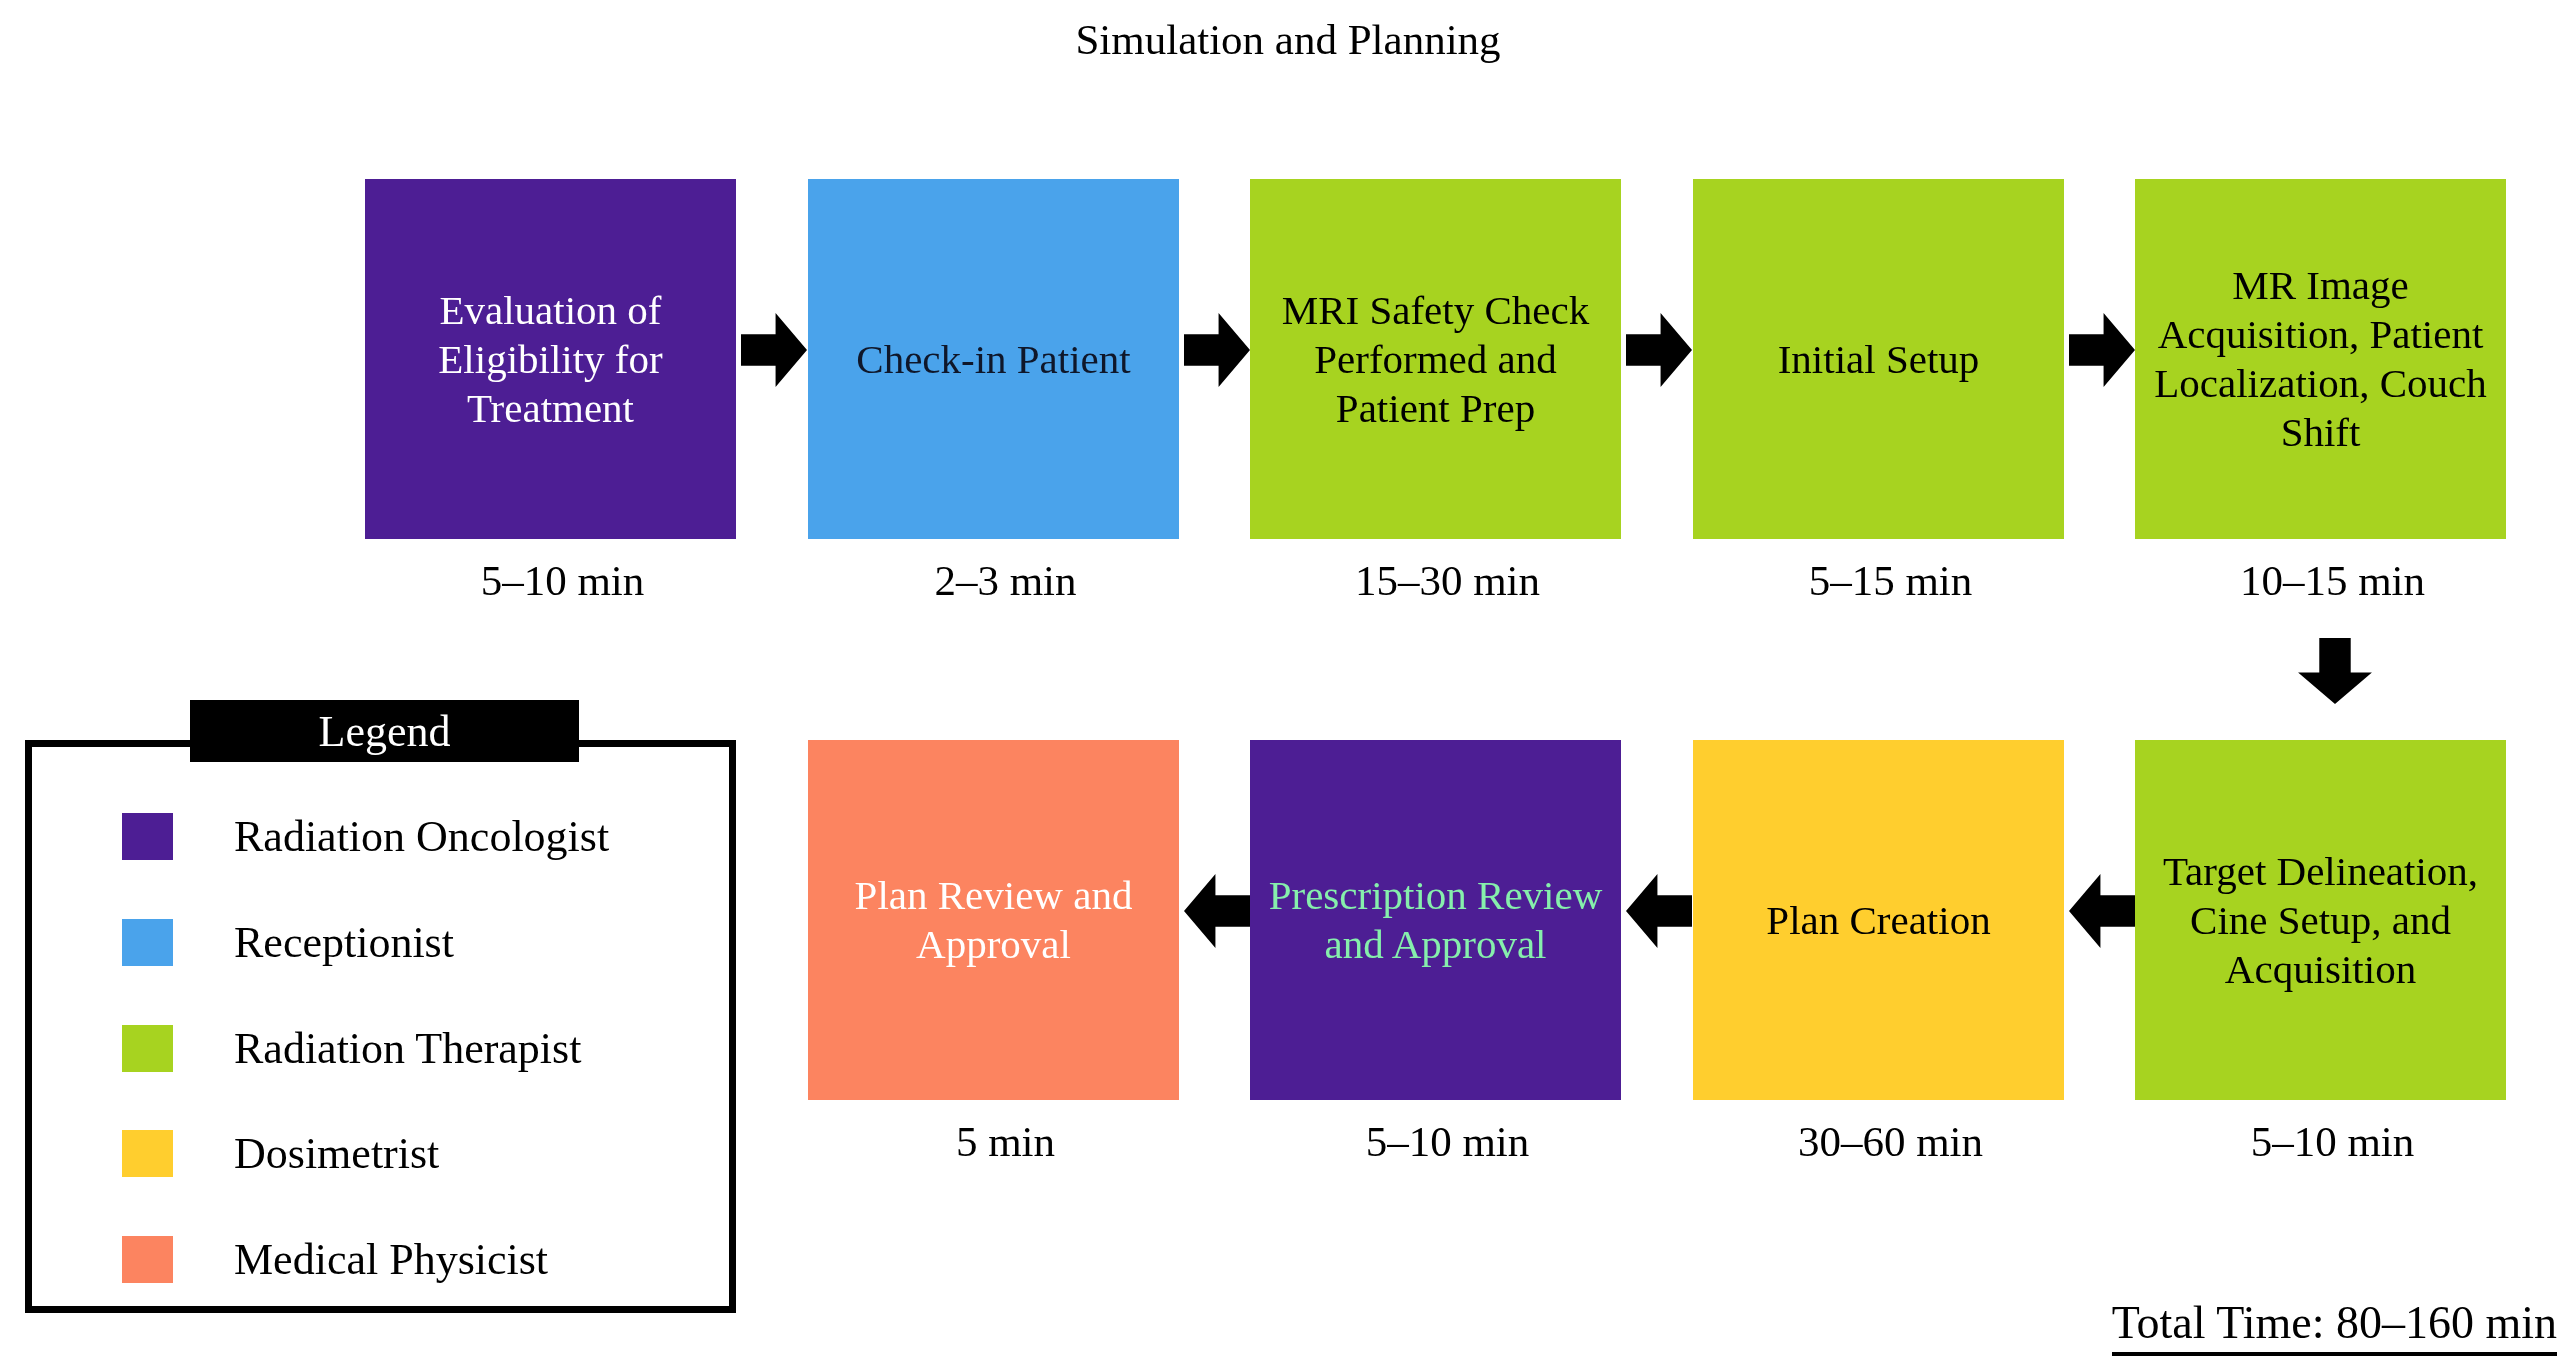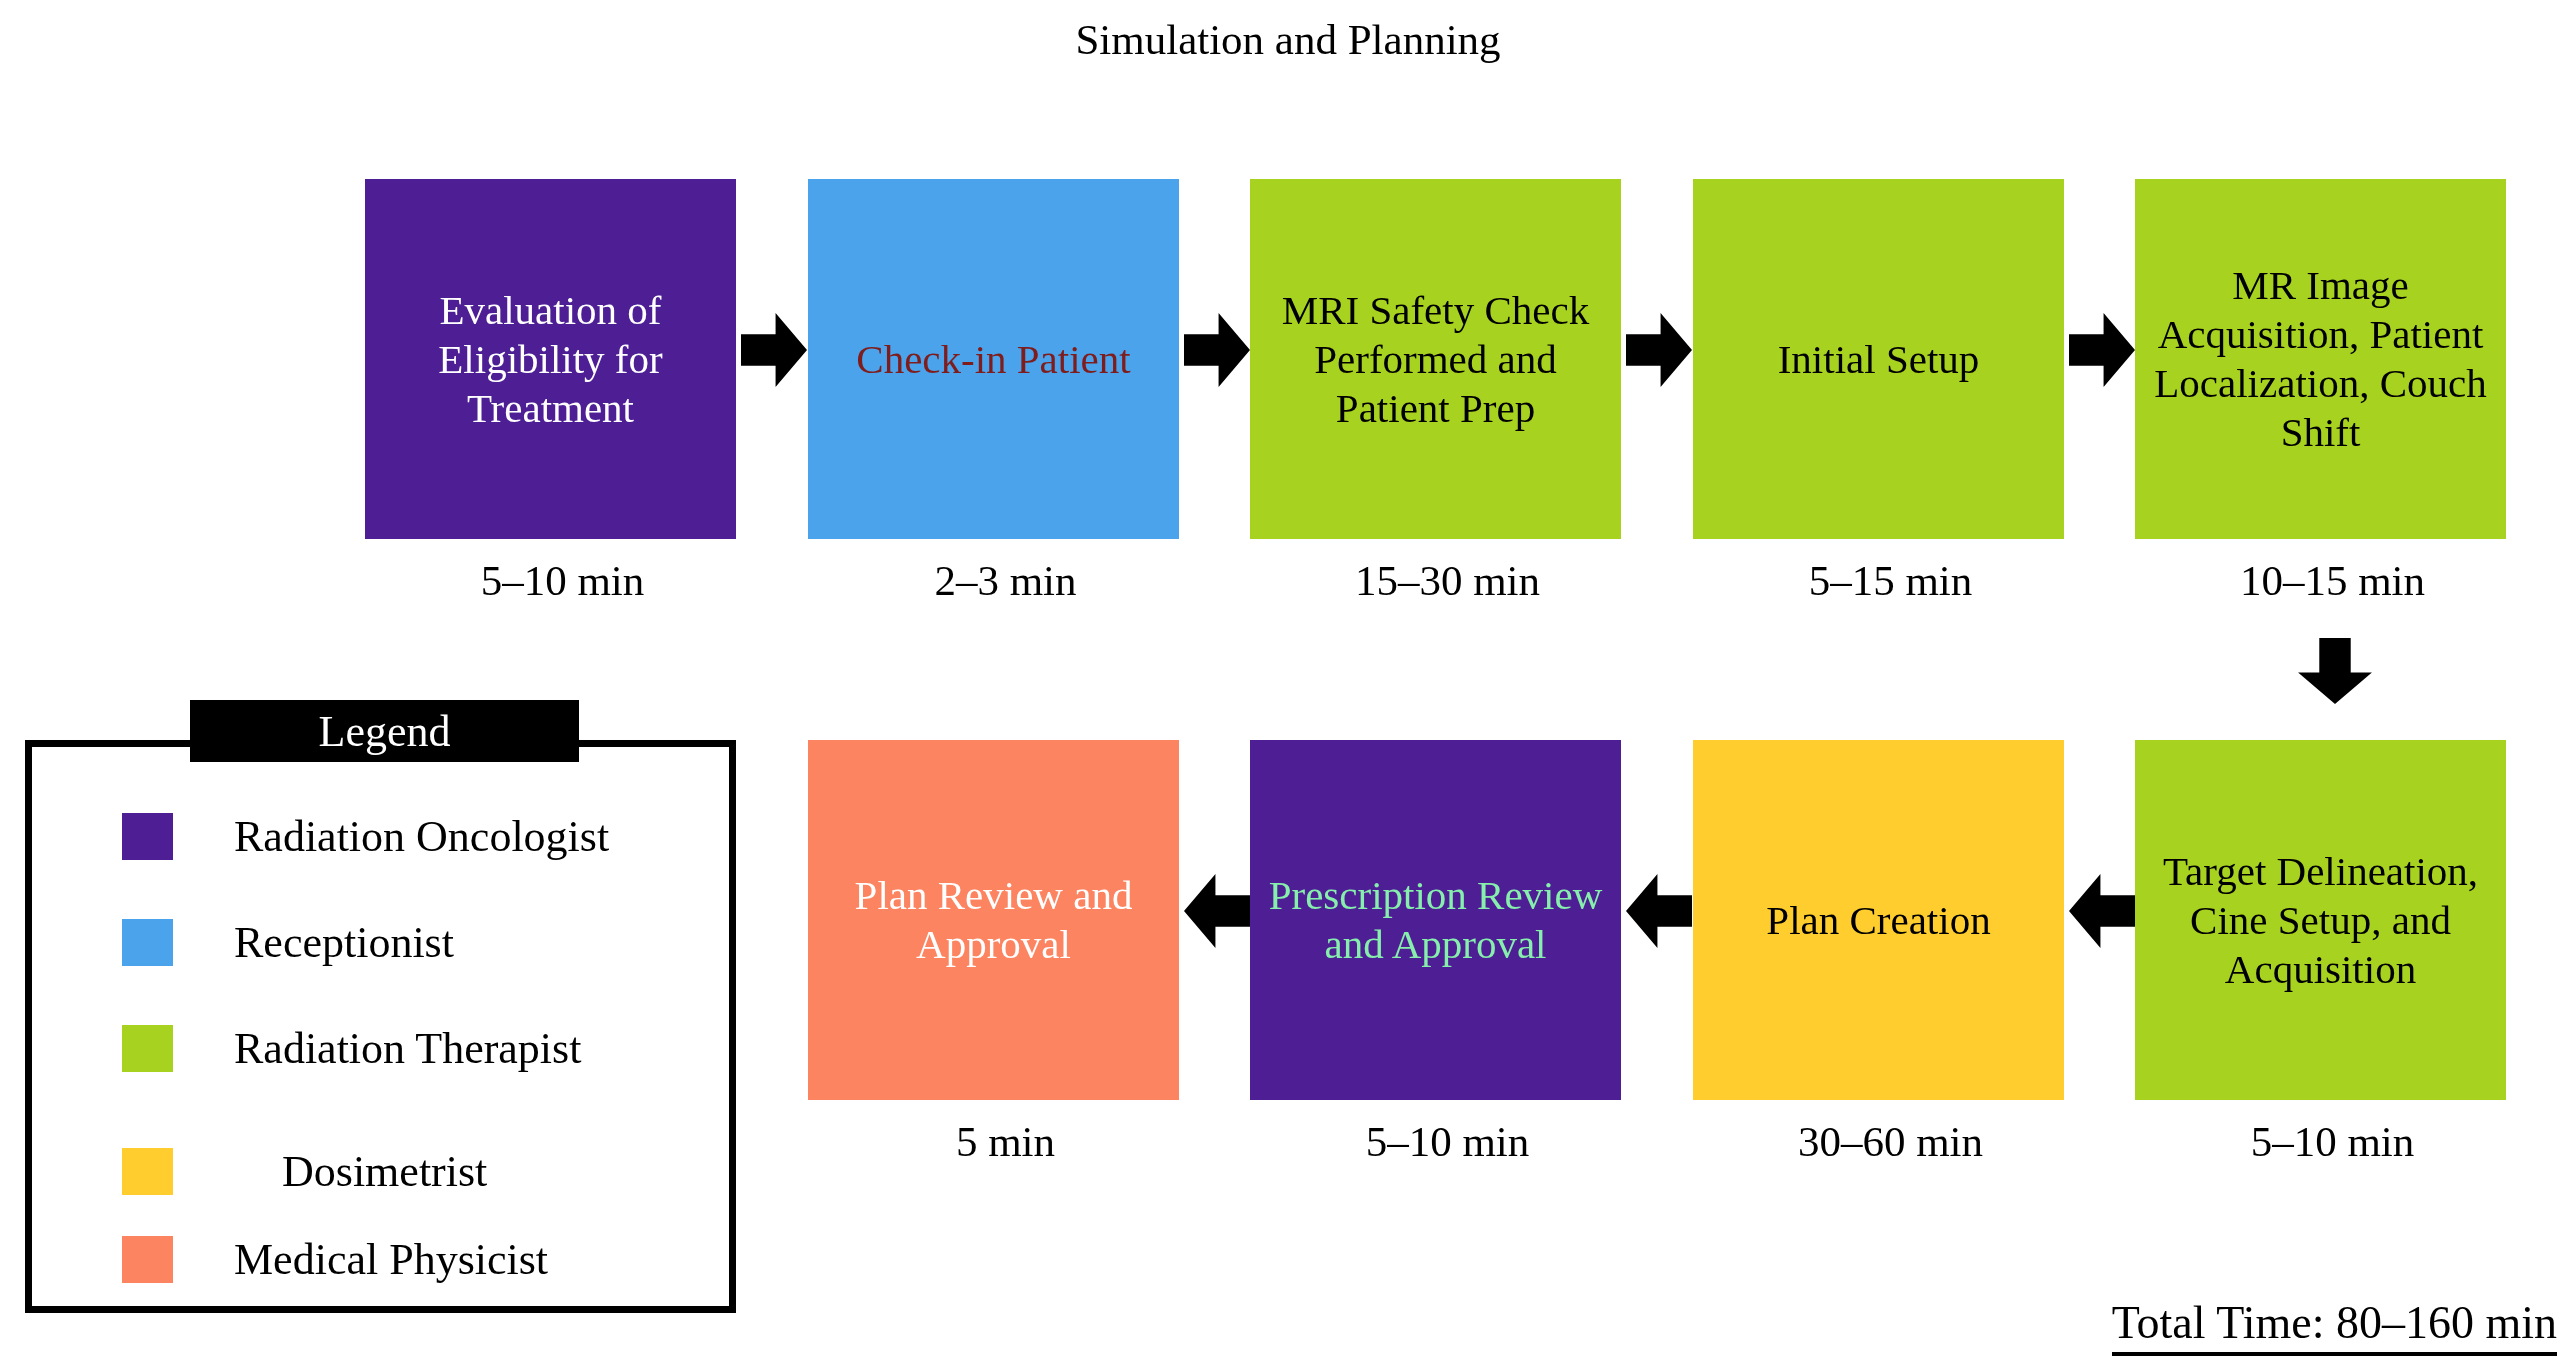--- a/index.html
+++ b/index.html
@@ -105,21 +105,21 @@
 </head>
 <body>
 
 <div id="diagram-title">Simulation and Planning</div>
 
 <div class="process-box" style="left:365px; top:179px; width:371px; height:360px; background:#4D1E94; color:#FFFFFF;">
   <span class="box-label">Evaluation of Eligibility for Treatment</span>
 </div>
 <div class="duration-label" style="left:365px; top:557px; width:395px;">5–10 min</div>
 
-<div class="process-box" style="left:808px; top:179px; width:371px; height:360px; background:#4AA3EB; color:#7f1d1d;">
+<div class="process-box" style="left:808px; top:179px; width:371px; height:360px; background:#4AA3EB; color:#0f172a;">
   <span class="box-label">Check-in Patient</span>
 </div>
 <div class="duration-label" style="left:808px; top:557px; width:395px;">2–3 min</div>
 
 <div class="process-box" style="left:1250px; top:179px; width:371px; height:360px; background:#A7D320; color:#000000;">
   <span class="box-label">MRI Safety Check Performed and Patient Prep</span>
 </div>
 <div class="duration-label" style="left:1250px; top:557px; width:395px;">15–30 min</div>
 
 <div class="process-box" style="left:1693px; top:179px; width:371px; height:360px; background:#A7D320; color:#000000;">
@@ -185,21 +185,21 @@
     <span class="legend-text">Radiation Oncologist</span>
   </div>
   <div class="legend-item" style="top:171px;">
     <span class="legend-swatch" style="background:#4AA3EB;"></span>
     <span class="legend-text">Receptionist</span>
   </div>
   <div class="legend-item" style="top:277px;">
     <span class="legend-swatch" style="background:#A7D320;"></span>
     <span class="legend-text">Radiation Therapist</span>
   </div>
-  <div class="legend-item" style="top:400px;gap:48px;">
+  <div class="legend-item" style="top:382px;">
     <span class="legend-swatch" style="background:#FFCE2E;"></span>
     <span class="legend-text">Dosimetrist</span>
   </div>
   <div class="legend-item" style="top:488px;">
     <span class="legend-swatch" style="background:#FC8460;"></span>
     <span class="legend-text">Medical Physicist</span>
   </div>
 </div>
 <div id="legend-header">Legend</div>
 

